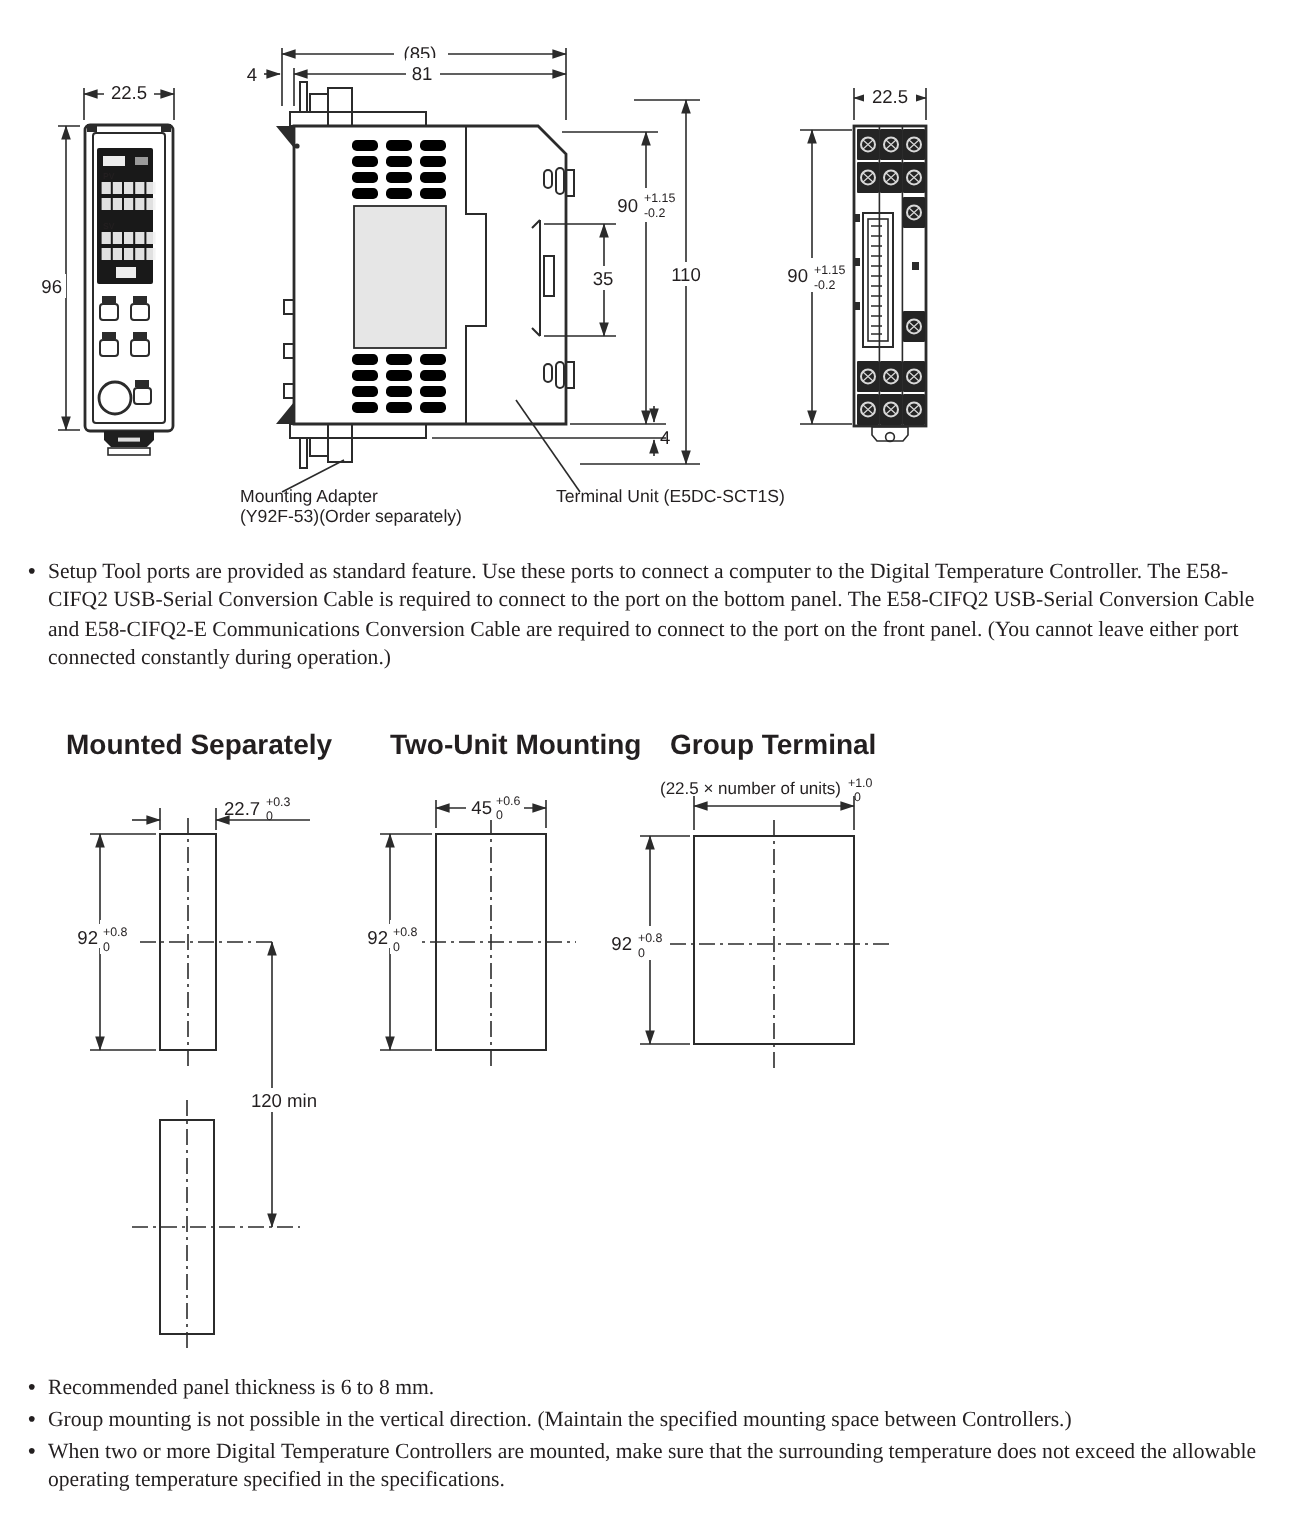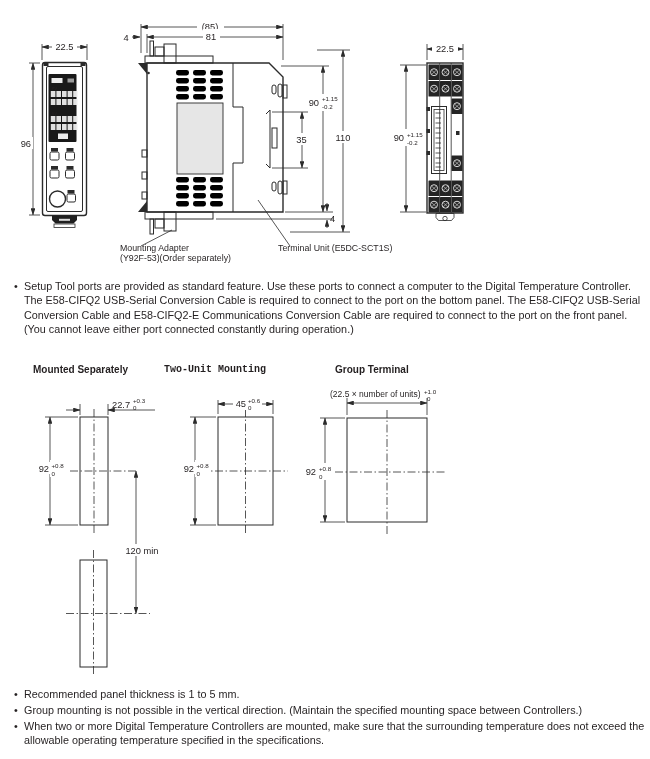--- a/index.html
+++ b/index.html
@@ -14,23 +14,23 @@
   .dimt{font-size:9.3px;}
   .tol{font-size:6.2px;}
   .callout{font-size:8.8px;}
   .mask{fill:#ffffff;}
   .inkfill{fill:#2b2b2b;}
   .note,.foot{position:absolute;left:14px;font-size:10.8px;line-height:14.4px;}
   .note{top:279px;width:628px;}
   .foot{top:687px;width:632px;}
   .bullet-row{display:flex;margin-bottom:1.6px;}
   .bullet-row .b{width:10px;flex:0 0 10px;}
-  .bullet-row .t{flex:1;}
-  .mount-title{position:absolute;top:364px;font-size:10px;font-weight:bold;}
-  #mt1{left:33px;} #mt2{left:164px;font-family:Liberation Mono, monospace;} #mt3{left:335px;}
+  .bullet-row .t{flex:1;font-family:Liberation Serif, serif;}
+  .mount-title{position:absolute;top:364px;font-size:14px;font-weight:bold;}
+  #mt1{left:33px;} #mt2{left:195px;} #mt3{left:335px;}
 </style>
 </head>
 <body>
 
 <div id="page">
 
   <svg style="top:0" width="650" height="272" viewBox="0 0 650 272">
     <defs>
       <marker id="ae" markerWidth="9" markerHeight="6" refX="8.5" refY="3" orient="auto">
           <path d="M0,0L9,3L0,6z" fill="#2b2b2b"></path>
@@ -355,21 +355,21 @@
         </marker>
       <marker id="as2" markerWidth="9" markerHeight="6" refX="0.5" refY="3" orient="auto">
           <path d="M9,0L0,3L9,6z" fill="#2b2b2b"></path>
         </marker>
     </defs>
   </svg>
 
   <div class="foot">
     <div class="bullet-row">
       <span class="b">•</span>
-      <span class="t">Recommended panel thickness is 1 to 5 mm.</span>
+      <span class="t">Recommended panel thickness is 6 to 8 mm.</span>
     </div>
     <div class="bullet-row">
       <span class="b">•</span>
       <span class="t">Group mounting is not possible in the vertical direction. (Maintain the specified mounting space between Controllers.)</span>
     </div>
     <div class="bullet-row">
       <span class="b">•</span>
       <span class="t">When two or more Digital Temperature Controllers are mounted, make sure that the surrounding temperature does not exceed the allowable operating temperature specified in the specifications.</span>
     </div>
   </div>

